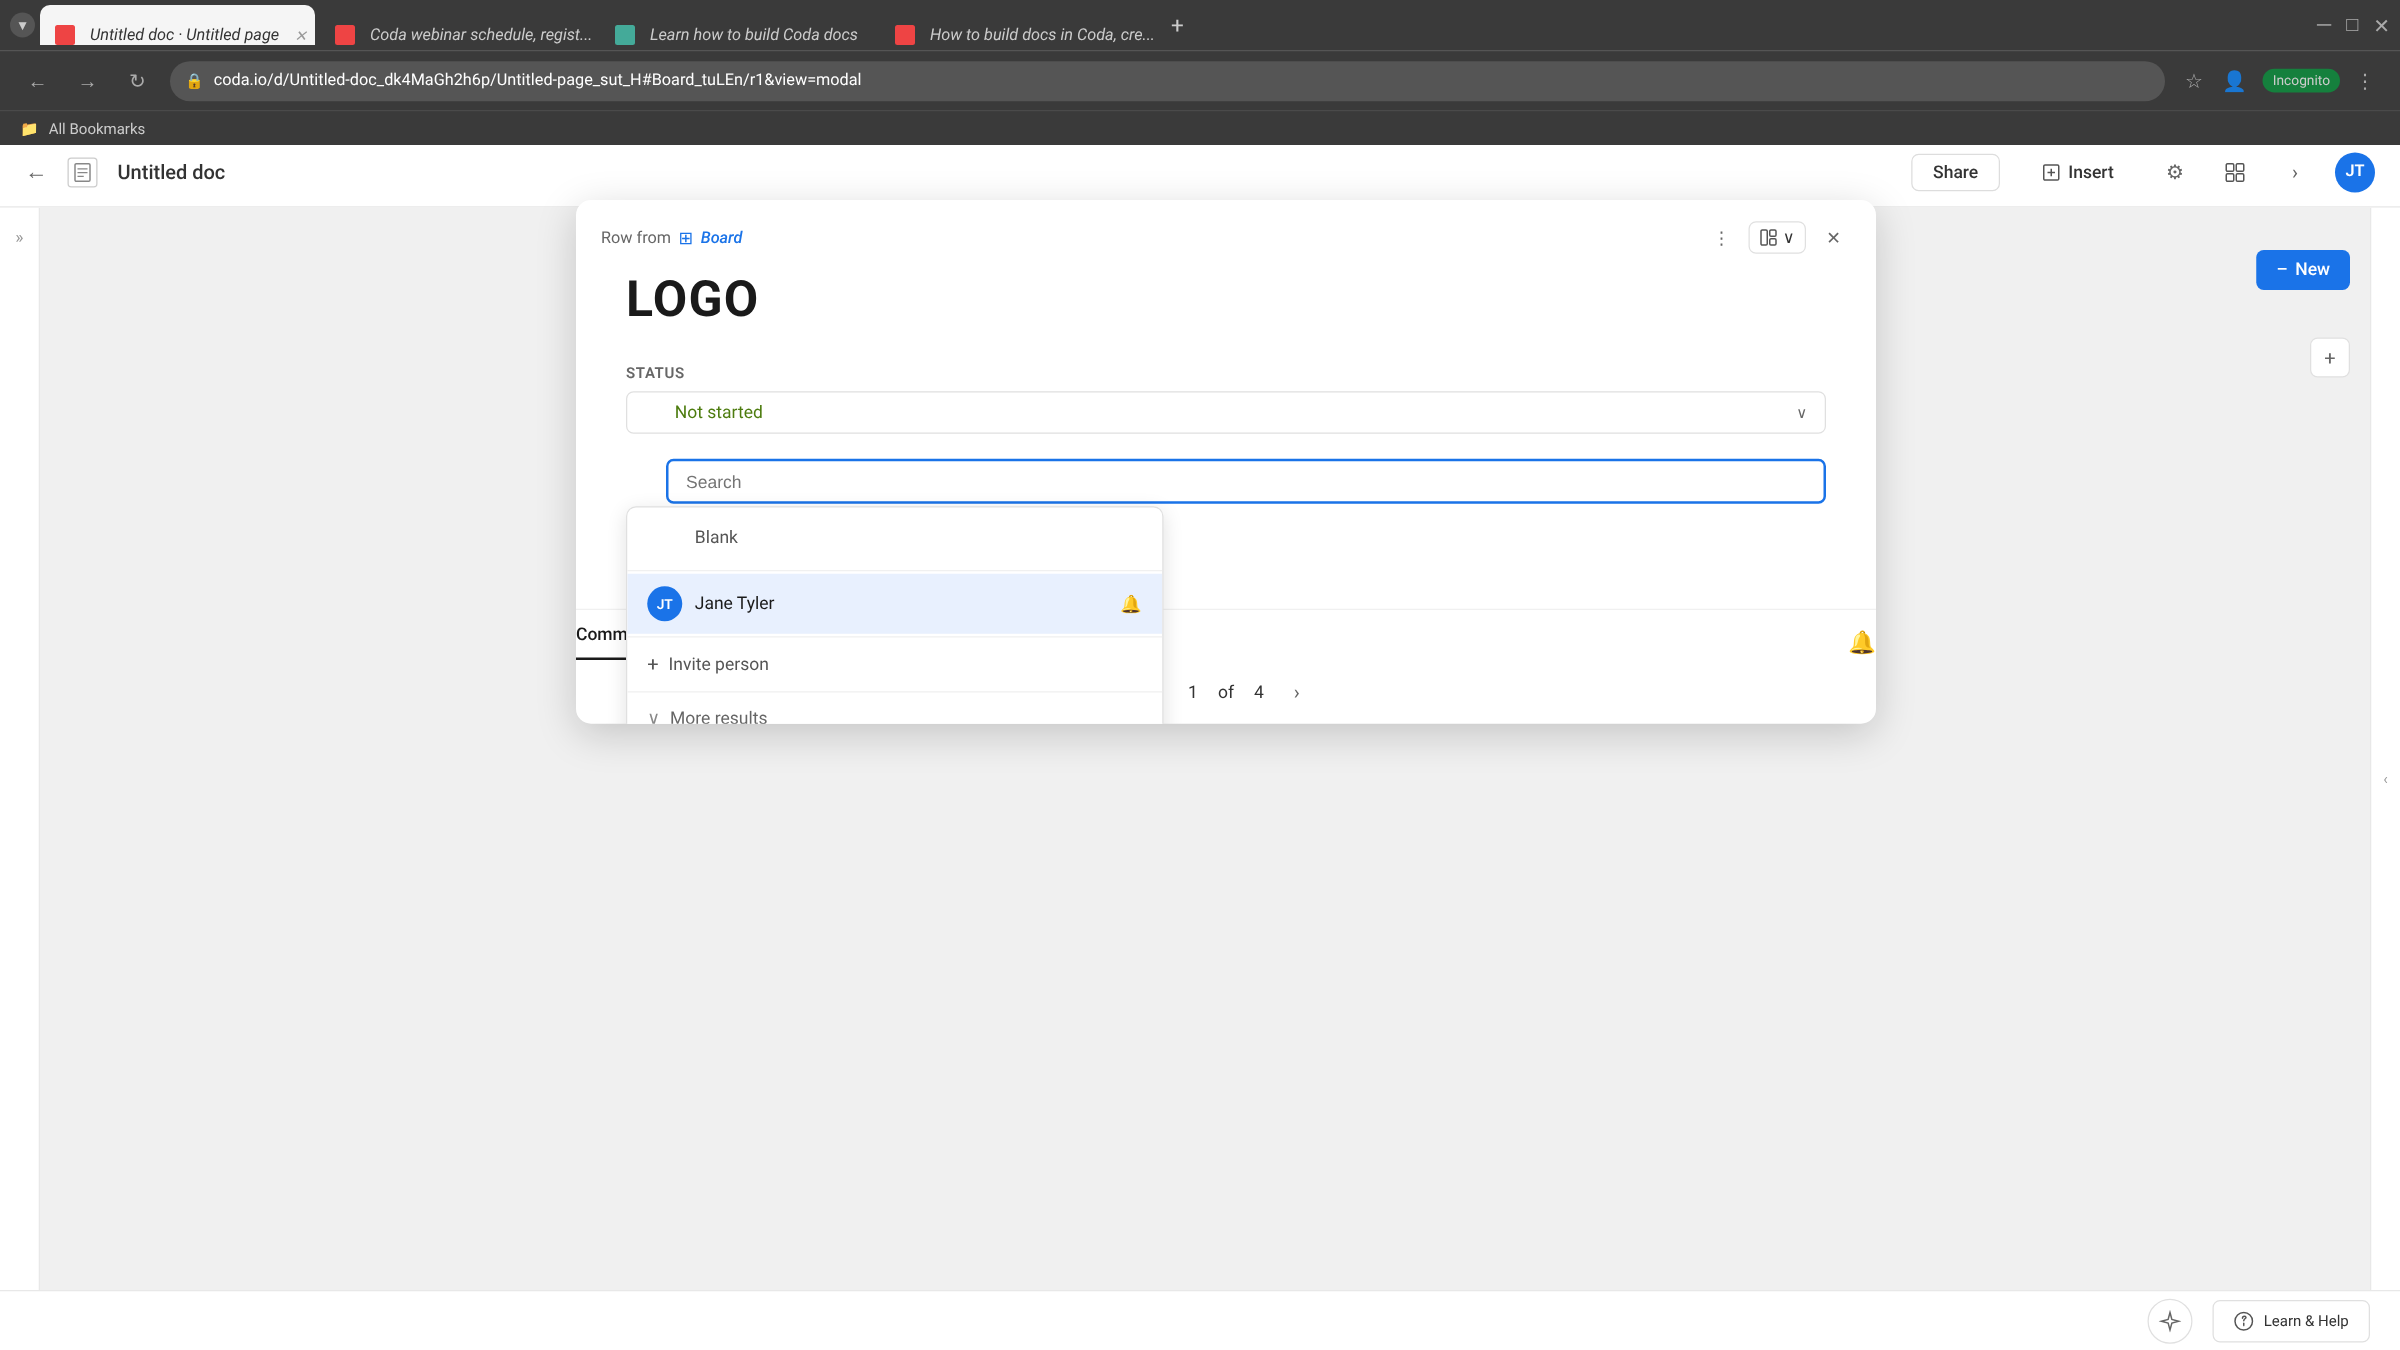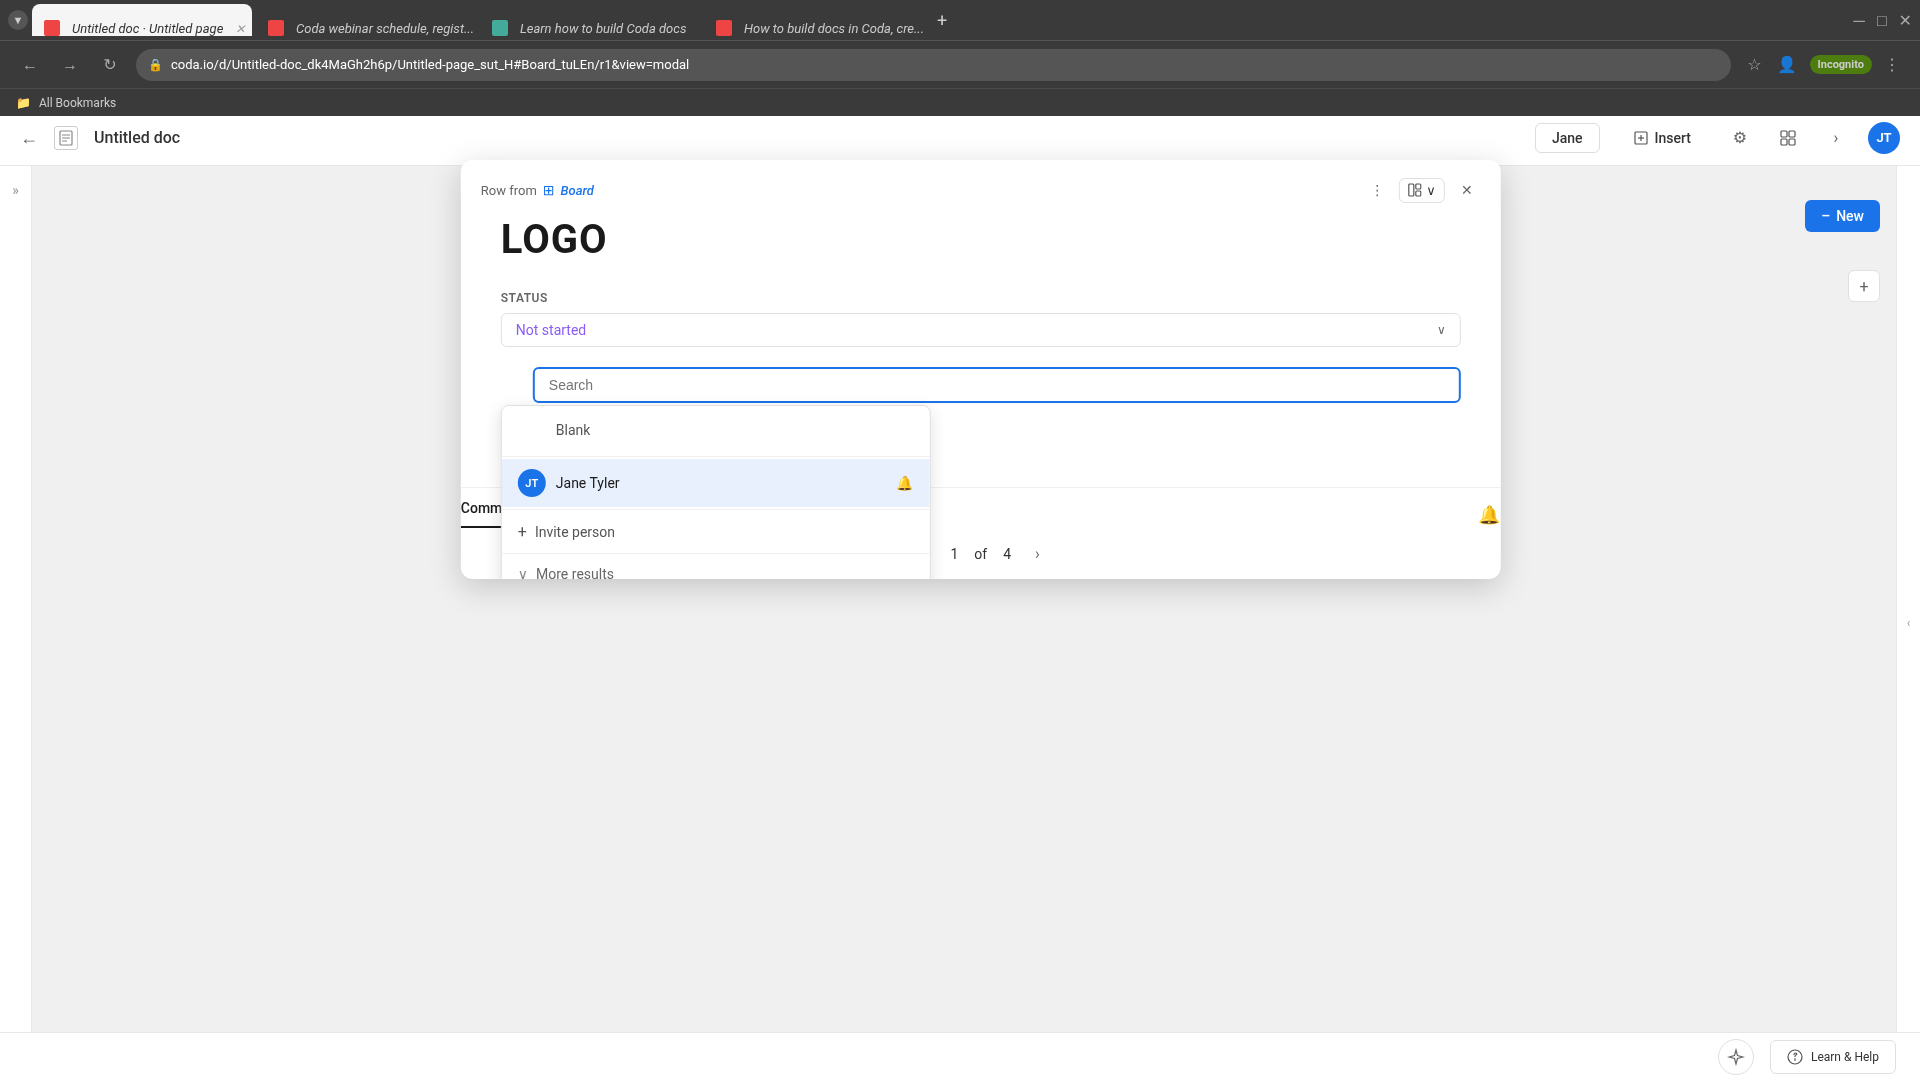--- a/index.html
+++ b/index.html
@@ -15,21 +15,21 @@
     .tab .favicon.learn { background: #4a9; }
     .tab-close { margin-left: auto; color: #999; font-size: 12px; cursor: pointer; flex-shrink: 0; }
     .new-tab-btn { width: 28px; height: 28px; display: flex; align-items: center; justify-content: center; color: #ccc; font-size: 18px; cursor: pointer; border-radius: 50%; }
     .browser-toolbar { height: 48px; background: #3a3a3a; display: flex; align-items: center; padding: 0 16px; gap: 12px; border-top: 1px solid #555; }
     .nav-btn { color: #aaa; font-size: 16px; cursor: pointer; width: 28px; height: 28px; display: flex; align-items: center; justify-content: center; border-radius: 50%; }
     .address-bar { flex: 1; height: 32px; background: #555; border-radius: 16px; display: flex; align-items: center; padding: 0 12px; gap: 8px; }
     .address-bar .lock-icon { color: #aaa; font-size: 12px; }
     .address-text { color: #fff; font-size: 13px; flex: 1; }
     .toolbar-actions { display: flex; gap: 8px; align-items: center; }
     .toolbar-action-btn { color: #aaa; font-size: 16px; cursor: pointer; padding: 4px; }
-    .incognito-badge { background: #4d7c0f; color: #ccc; font-size: 11px; padding: 3px 8px; border-radius: 12px; cursor: pointer; font-weight: bold; }
+    .incognito-badge { background: #15803d; color: #ccc; font-size: 11px; padding: 3px 8px; border-radius: 12px; cursor: pointer; }
     .bookmarks-bar { height: 28px; background: #3a3a3a; display: flex; align-items: center; padding: 0 16px; font-size: 12px; color: #ccc; border-top: 1px solid #4a4a4a; }
 
     
     .app-container { display: flex; height: calc(1080px - 110px); position: relative; }
 
     
     .app-header { position: absolute; top: 0; left: 0; right: 0; height: 56px; background: #fff; border-bottom: 1px solid #e8e8e8; display: flex; align-items: center; padding: 0 20px; gap: 16px; z-index: 10; }
     .back-btn { color: #666; font-size: 18px; cursor: pointer; }
     .doc-icon { width: 24px; height: 24px; border: 1px solid #ccc; border-radius: 3px; display: flex; align-items: center; justify-content: center; font-size: 12px; color: #666; }
     .doc-title { font-size: 16px; color: #333; font-weight: 500; }
@@ -58,21 +58,21 @@
     .modal-header-actions { margin-left: auto; display: flex; align-items: center; gap: 8px; }
     .modal-action-btn { width: 28px; height: 28px; display: flex; align-items: center; justify-content: center; cursor: pointer; border-radius: 4px; color: #666; font-size: 14px; }
     .view-toggle { display: flex; align-items: center; gap: 4px; padding: 4px 8px; border: 1px solid #e0e0e0; border-radius: 6px; cursor: pointer; font-size: 13px; color: #333; }
 
     .modal-body { padding: 0 40px 20px; }
     .row-title { font-size: 40px; font-weight: 700; color: #1a1a1a; margin-bottom: 28px; letter-spacing: 1px; }
 
     .field-section { margin-bottom: 20px; }
     .field-label { font-size: 12px; font-weight: 600; color: #666; text-transform: uppercase; letter-spacing: 0.5px; margin-bottom: 8px; }
     .status-dropdown { display: flex; align-items: center; justify-content: space-between; padding: 8px 14px; border: 1px solid #e0e0e0; border-radius: 6px; cursor: pointer; background: #fff; }
-    .status-text { font-size: 14px; color: #8b5cf6; }
+    .status-text { font-size: 14px; color: #4d7c0f; margin-left: 24px; }
     .dropdown-arrow { color: #666; font-size: 12px; }
 
     .person-search-wrapper { position: relative; padding-left: 32px; }
     .person-search-input { width: 100%; padding: 8px 14px; border: 2px solid #1a73e8; border-radius: 6px; font-size: 14px; outline: none; background: #fff; }
     .person-dropdown { position: absolute; top: calc(100% + 2px); left: 0; width: 430px; background: #fff; border: 1px solid #e0e0e0; border-radius: 8px; box-shadow: 0 4px 16px rgba(0,0,0,0.12); z-index: 100; overflow: hidden; }
     .dropdown-item { display: flex; align-items: center; padding: 10px 16px; cursor: pointer; gap: 10px; font-size: 14px; color: #555; }
     .dropdown-item.selected { background: #e8f0fe; }
     .person-avatar { width: 28px; height: 28px; border-radius: 50%; background: #1a73e8; display: flex; align-items: center; justify-content: center; color: #fff; font-size: 11px; font-weight: 600; flex-shrink: 0; }
     .person-name { flex: 1; color: #1a1a1a; font-size: 14px; }
     .notify-icon { color: #aaa; font-size: 14px; }
@@ -171,21 +171,21 @@
       <svg width="16" height="16" viewBox="0 0 16 16" fill="none">
           <rect x="2" y="1" width="12" height="14" rx="1" stroke="#888" stroke-width="1.2"></rect>
           <line x1="4" y1="5" x2="12" y2="5" stroke="#888" stroke-width="1"></line>
           <line x1="4" y1="8" x2="12" y2="8" stroke="#888" stroke-width="1"></line>
           <line x1="4" y1="11" x2="9" y2="11" stroke="#888" stroke-width="1"></line>
         </svg>
     </div>
     <span class="doc-title">Untitled doc</span>
     <div class="header-spacer"></div>
     <div class="header-btn share">
-      <span>Jane</span>
+      <span>Share</span>
     </div>
     <div class="header-btn">
       <svg width="16" height="16" viewBox="0 0 16 16" fill="none">
           <rect x="2" y="2" width="12" height="12" rx="1" stroke="#555" stroke-width="1.2"></rect>
           <line x1="8" y1="5" x2="8" y2="11" stroke="#555" stroke-width="1.2"></line>
           <line x1="5" y1="8" x2="11" y2="8" stroke="#555" stroke-width="1.2"></line>
         </svg>
       <span>Insert</span>
     </div>
     <div class="header-icon-btn">⚙</div>

